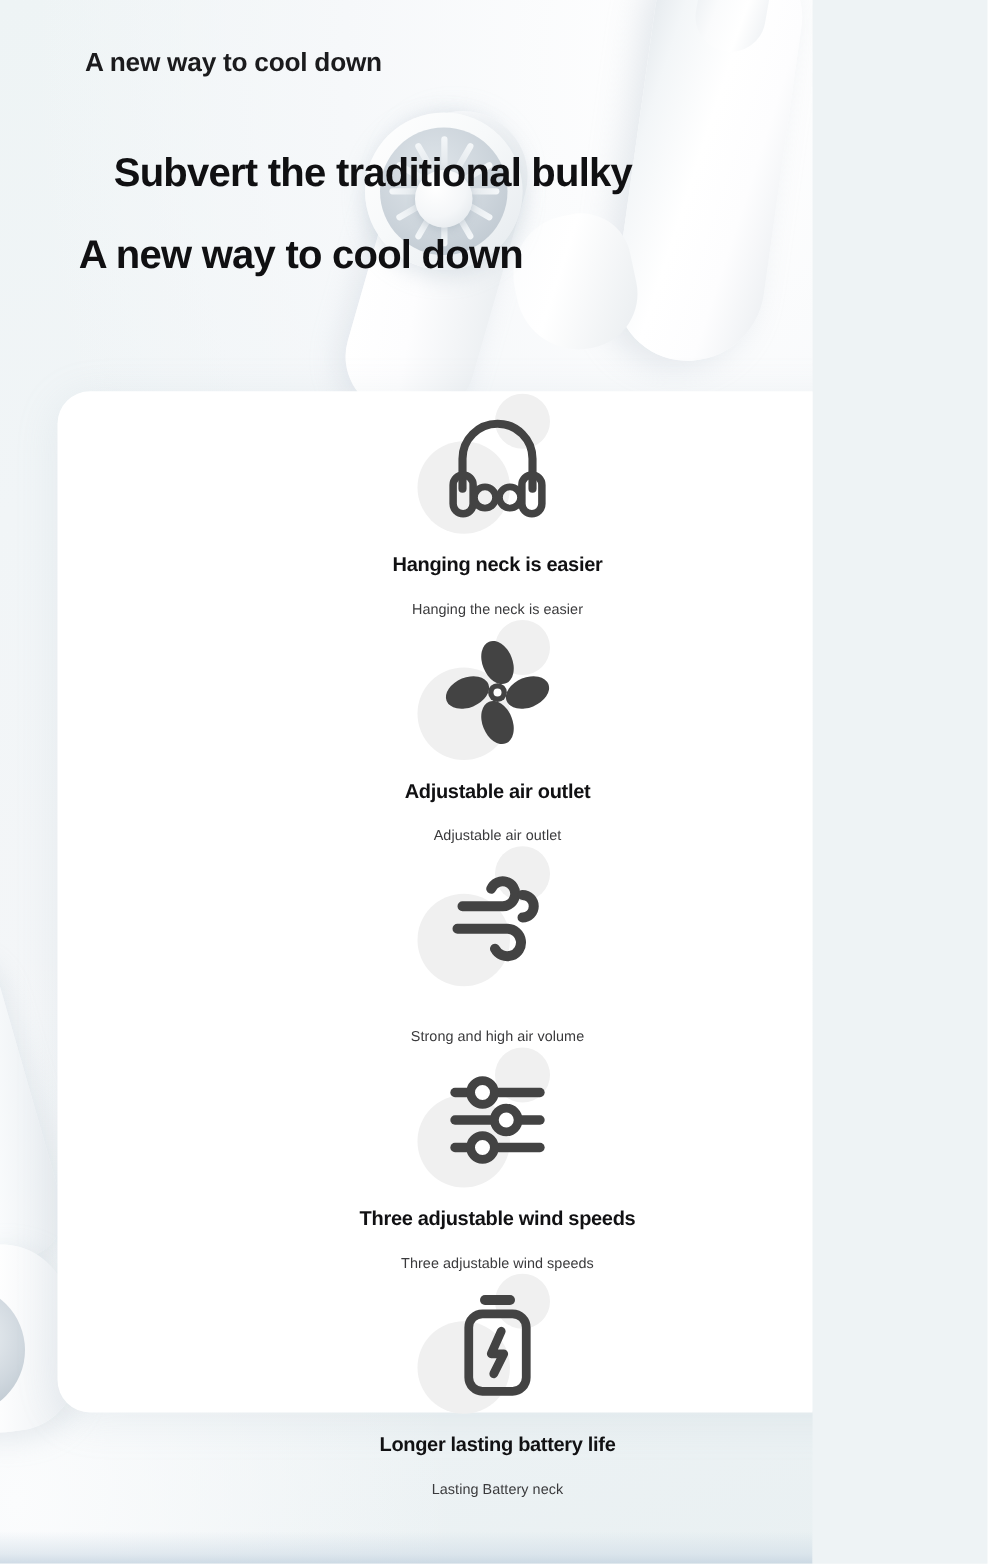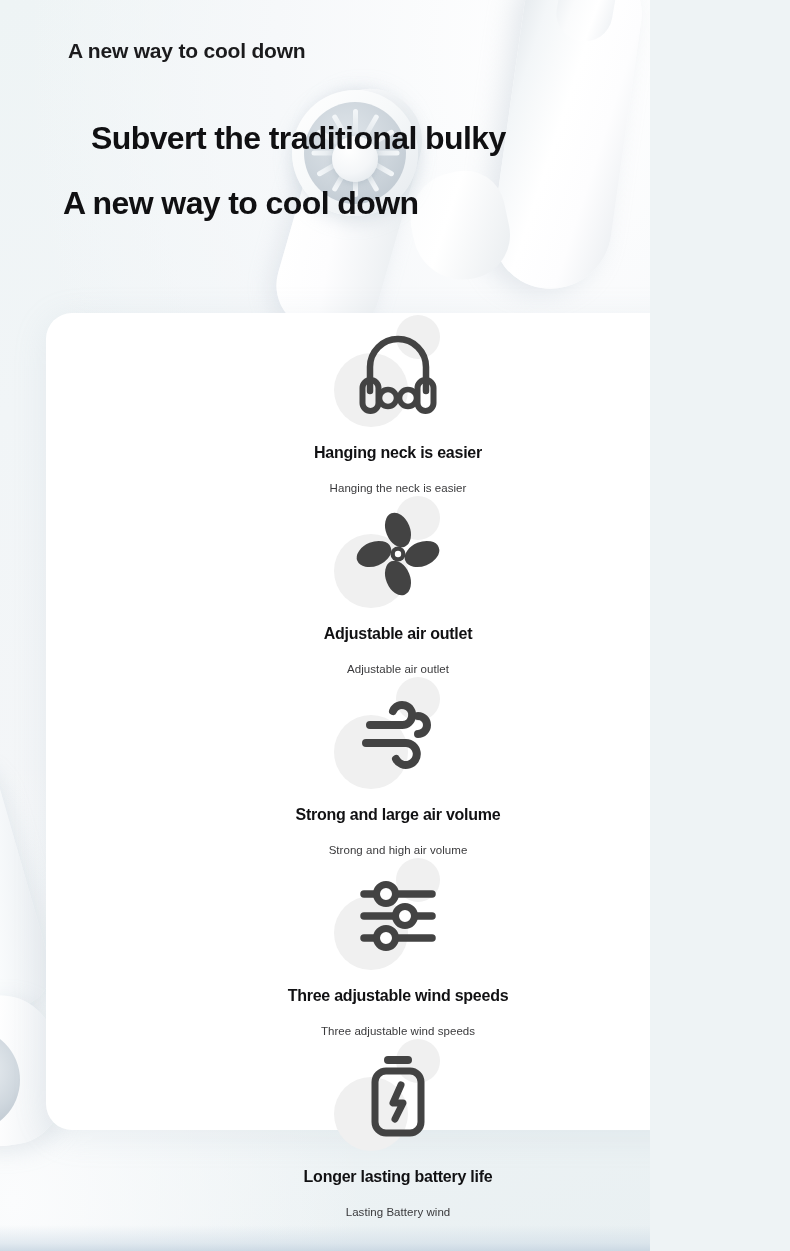--- a/index.html
+++ b/index.html
@@ -396,21 +396,20 @@
           <div class="glyph">
             <svg viewBox="0 0 100 100">
               <g fill="none" stroke="#434343" stroke-width="8" stroke-linecap="round">
                 <path d="M22 40 H54 A10 10 0 1 0 45 26"></path>
                 <path d="M18 58 H58 A11 11 0 1 1 48 74"></path>
                 <path d="M70 31 A9 9 0 1 1 70 49"></path>
               </g>
             </svg>
           </div>
         </div>
-        <div class="feature-title">Strong and large air volume</div>
         <div class="feature-sub">Strong and high air volume</div>
       </div>
 
       <div class="feature-item">
         <div class="icon-stage">
           <div class="blob blob-lg"></div>
           <div class="blob blob-sm"></div>
           <div class="glyph">
             <svg viewBox="0 0 100 100">
               <g stroke="#434343" stroke-width="7.5" stroke-linecap="round">
@@ -434,20 +433,20 @@
           <div class="blob blob-sm"></div>
           <div class="glyph">
             <svg viewBox="0 0 100 100">
               <line x1="40" y1="13" x2="60" y2="13" stroke="#434343" stroke-width="8" stroke-linecap="round"></line>
               <rect x="27" y="24" width="46" height="62" rx="11" fill="none" stroke="#434343" stroke-width="7"></rect>
               <path d="M53 38 L45 56 L55 56 L47 72" fill="none" stroke="#434343" stroke-width="7" stroke-linecap="round" stroke-linejoin="round"></path>
             </svg>
           </div>
         </div>
         <div class="feature-title">Longer lasting battery life</div>
-        <div class="feature-sub">Lasting Battery wind</div>
+        <div class="feature-sub">Lasting Battery neck</div>
       </div>
 
 
     </div>
   </div>
 
 </div>
 
 </body></html>

